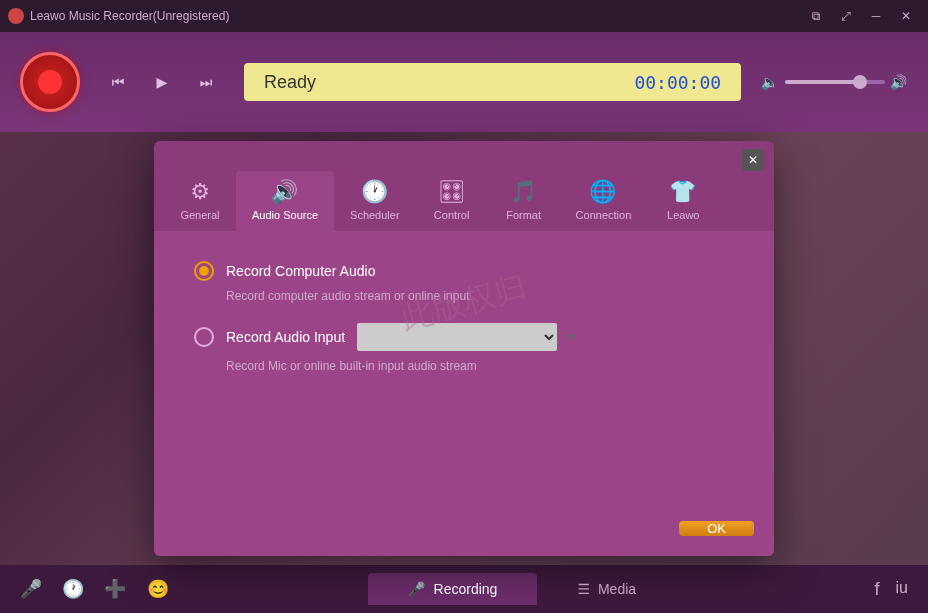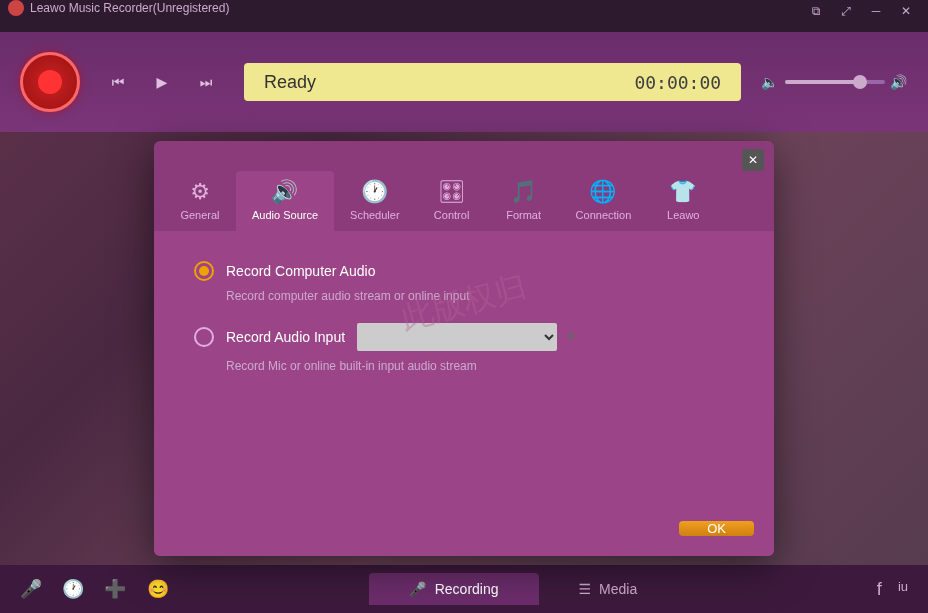--- a/index.html
+++ b/index.html
@@ -10,21 +10,21 @@
       font-family: 'Segoe UI', Arial, sans-serif;
       background: linear-gradient(135deg, #8b4a6e 0%, #6b3a5e 30%, #9b6080 60%, #7a5570 100%);
       position: relative;
     }
 
     
     .title-bar {
       height: 32px;
       background: #2d1a2e;
       display: flex;
-      align-items: flex-start;
+      align-items: center;
       justify-content: space-between;
       padding: 0 8px;
       position: relative;
       z-index: 100;
     }
     .title-bar-left {
       display: flex;
       align-items: center;
       gap: 6px;
     }
@@ -108,21 +108,21 @@
       align-items: center;
       justify-content: space-between;
       padding: 0 20px;
     }
     .ready-text {
       color: #333;
       font-size: 18px;
       font-weight: 500;
     }
     .time-text {
-      color: #404040;
+      color: #1d4ed8;
       font-size: 18px;
       font-family: monospace;
     }
 
     .volume-area {
       display: flex;
       align-items: center;
       gap: 6px;
     }
     .vol-icon { color: #ccaacc; font-size: 14px; }
@@ -471,15 +471,15 @@
       <span>Recording</span>
     </div>
     <div class="taskbar-tab">
       <span>☰</span>
       <span>Media</span>
     </div>
   </div>
 
   <div class="taskbar-right">
     <span class="taskbar-icon">f</span>
-    <span class="taskbar-icon" style="font-size:13px;">iu</span>
+    <span class="taskbar-icon" style="font-size:16px;">iu</span>
   </div>
 </div>
 
 </body></html>

